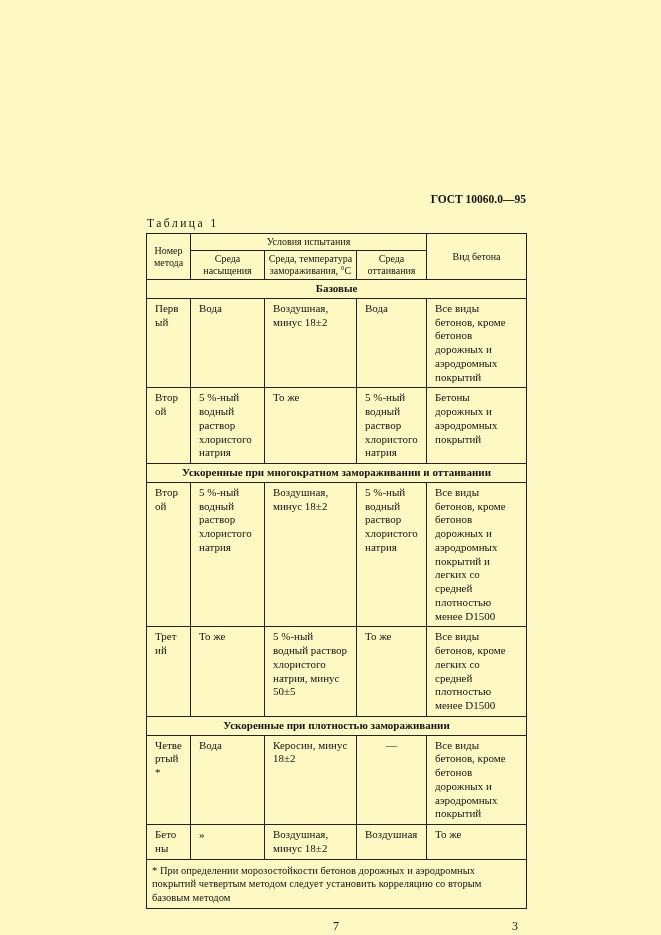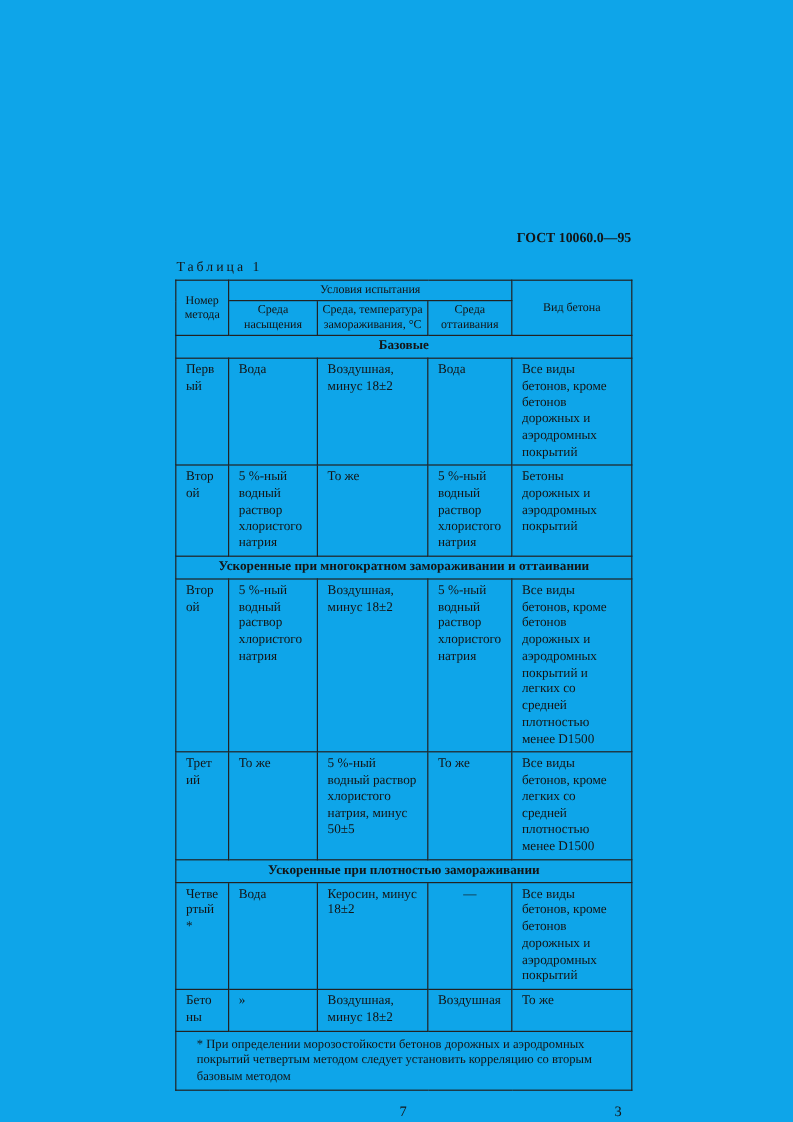--- a/index.html
+++ b/index.html
@@ -1,19 +1,19 @@
 <!DOCTYPE html>
 <html><head>
 <meta charset="utf-8">
 <style>
   html,body { margin:0; padding:0; background:#e8e8e8; }
   .page {
     position:relative;
     width:661px; height:935px;
-    background:#0ea5e9;
+    background:#fef9c3;
     font-family:"Liberation Serif","DejaVu Serif",serif;
     color:#141414;
     overflow:hidden;
     margin:0 auto;
   }
   .content {
     position:absolute;
     top:193px; left:146px;
     width:380px;
   }
@@ -61,21 +61,21 @@
     text-align:center;
     font-weight:bold;
     font-size:11px;
     padding:2px 15px;
     vertical-align:middle;
   }
   tr.data-row td.center { text-align:center; }
   tr.footnote-row td {
     font-size:10.5px;
     line-height:1.3;
-    padding:4px 17px;
+    padding:4px 5px;
     font-family:Liberation Serif, serif;
   }
   .footer {
     position:relative;
     height:16px;
     margin-top:10px;
     font-size:12px;
   }
   .pn-center {
     position:absolute; left:50%; transform:translateX(-50%);

